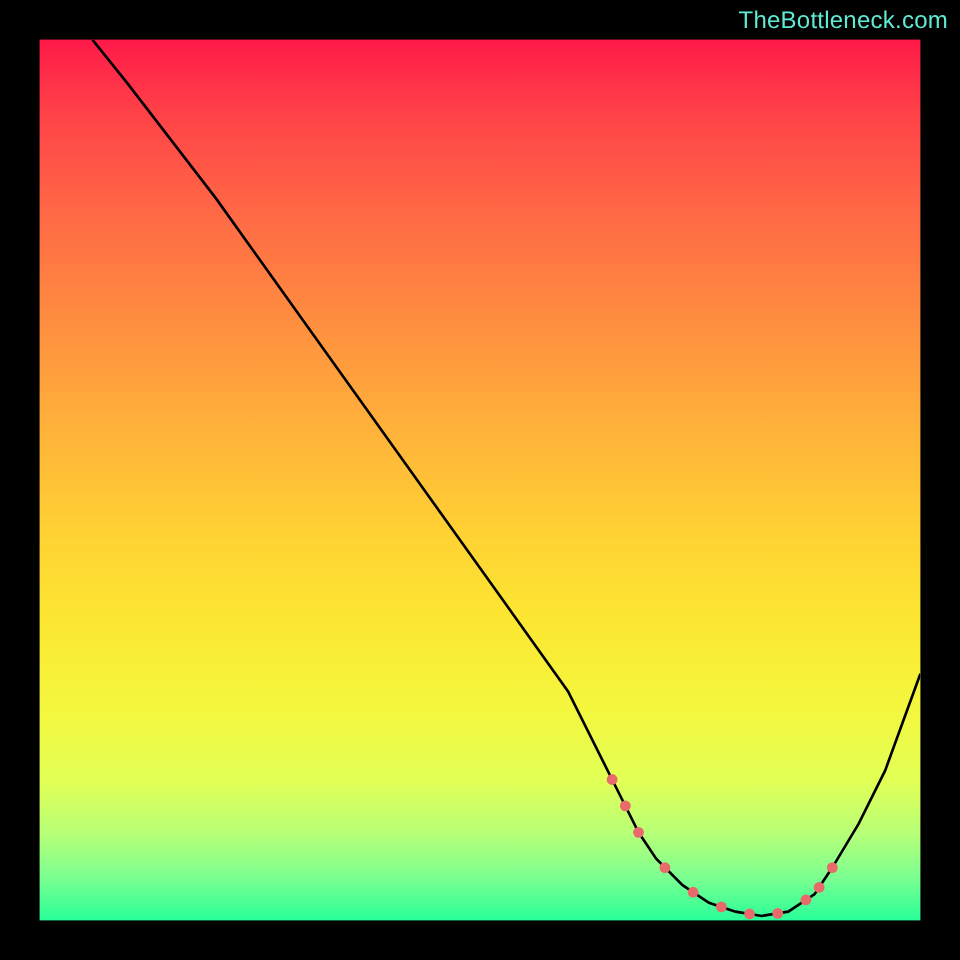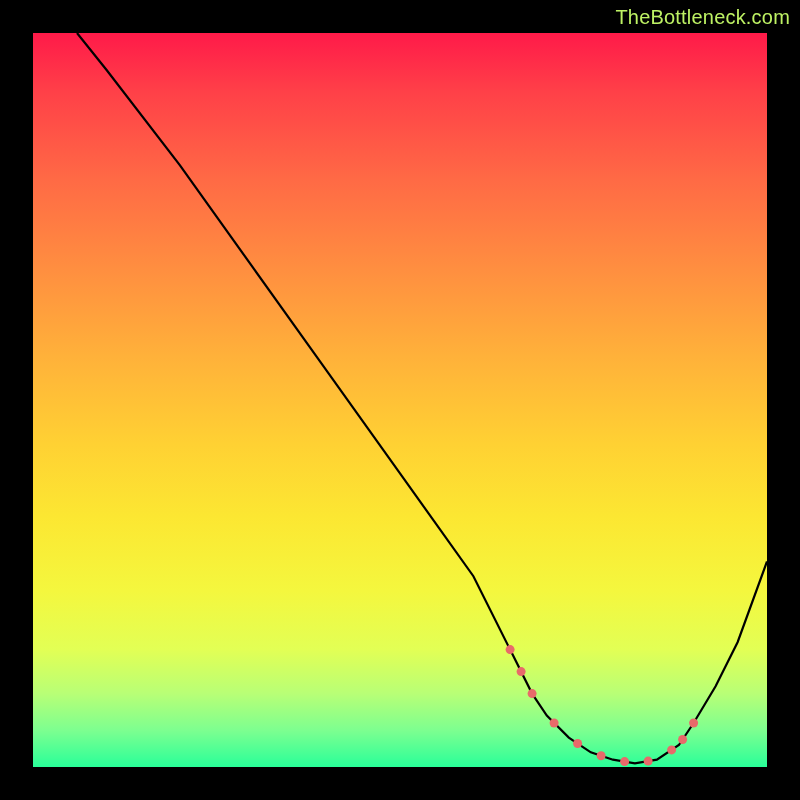--- a/index.html
+++ b/index.html
@@ -37,21 +37,21 @@
       #7dff90 95%,
       #29ff99 100%
     );
   }
   .watermark {
     position: absolute;
     top: 6px;
     right: 10px;
     font-size: 20px;
     font-weight: 500;
-    color: #bef264;
+    color: #5eead4;
     font-family: Arial, Helvetica, sans-serif;
     letter-spacing: 0.2px;
   }
   svg.curve {
     position: absolute;
     left: 0;
     top: 0;
     width: 734px;
     height: 734px;
   }

